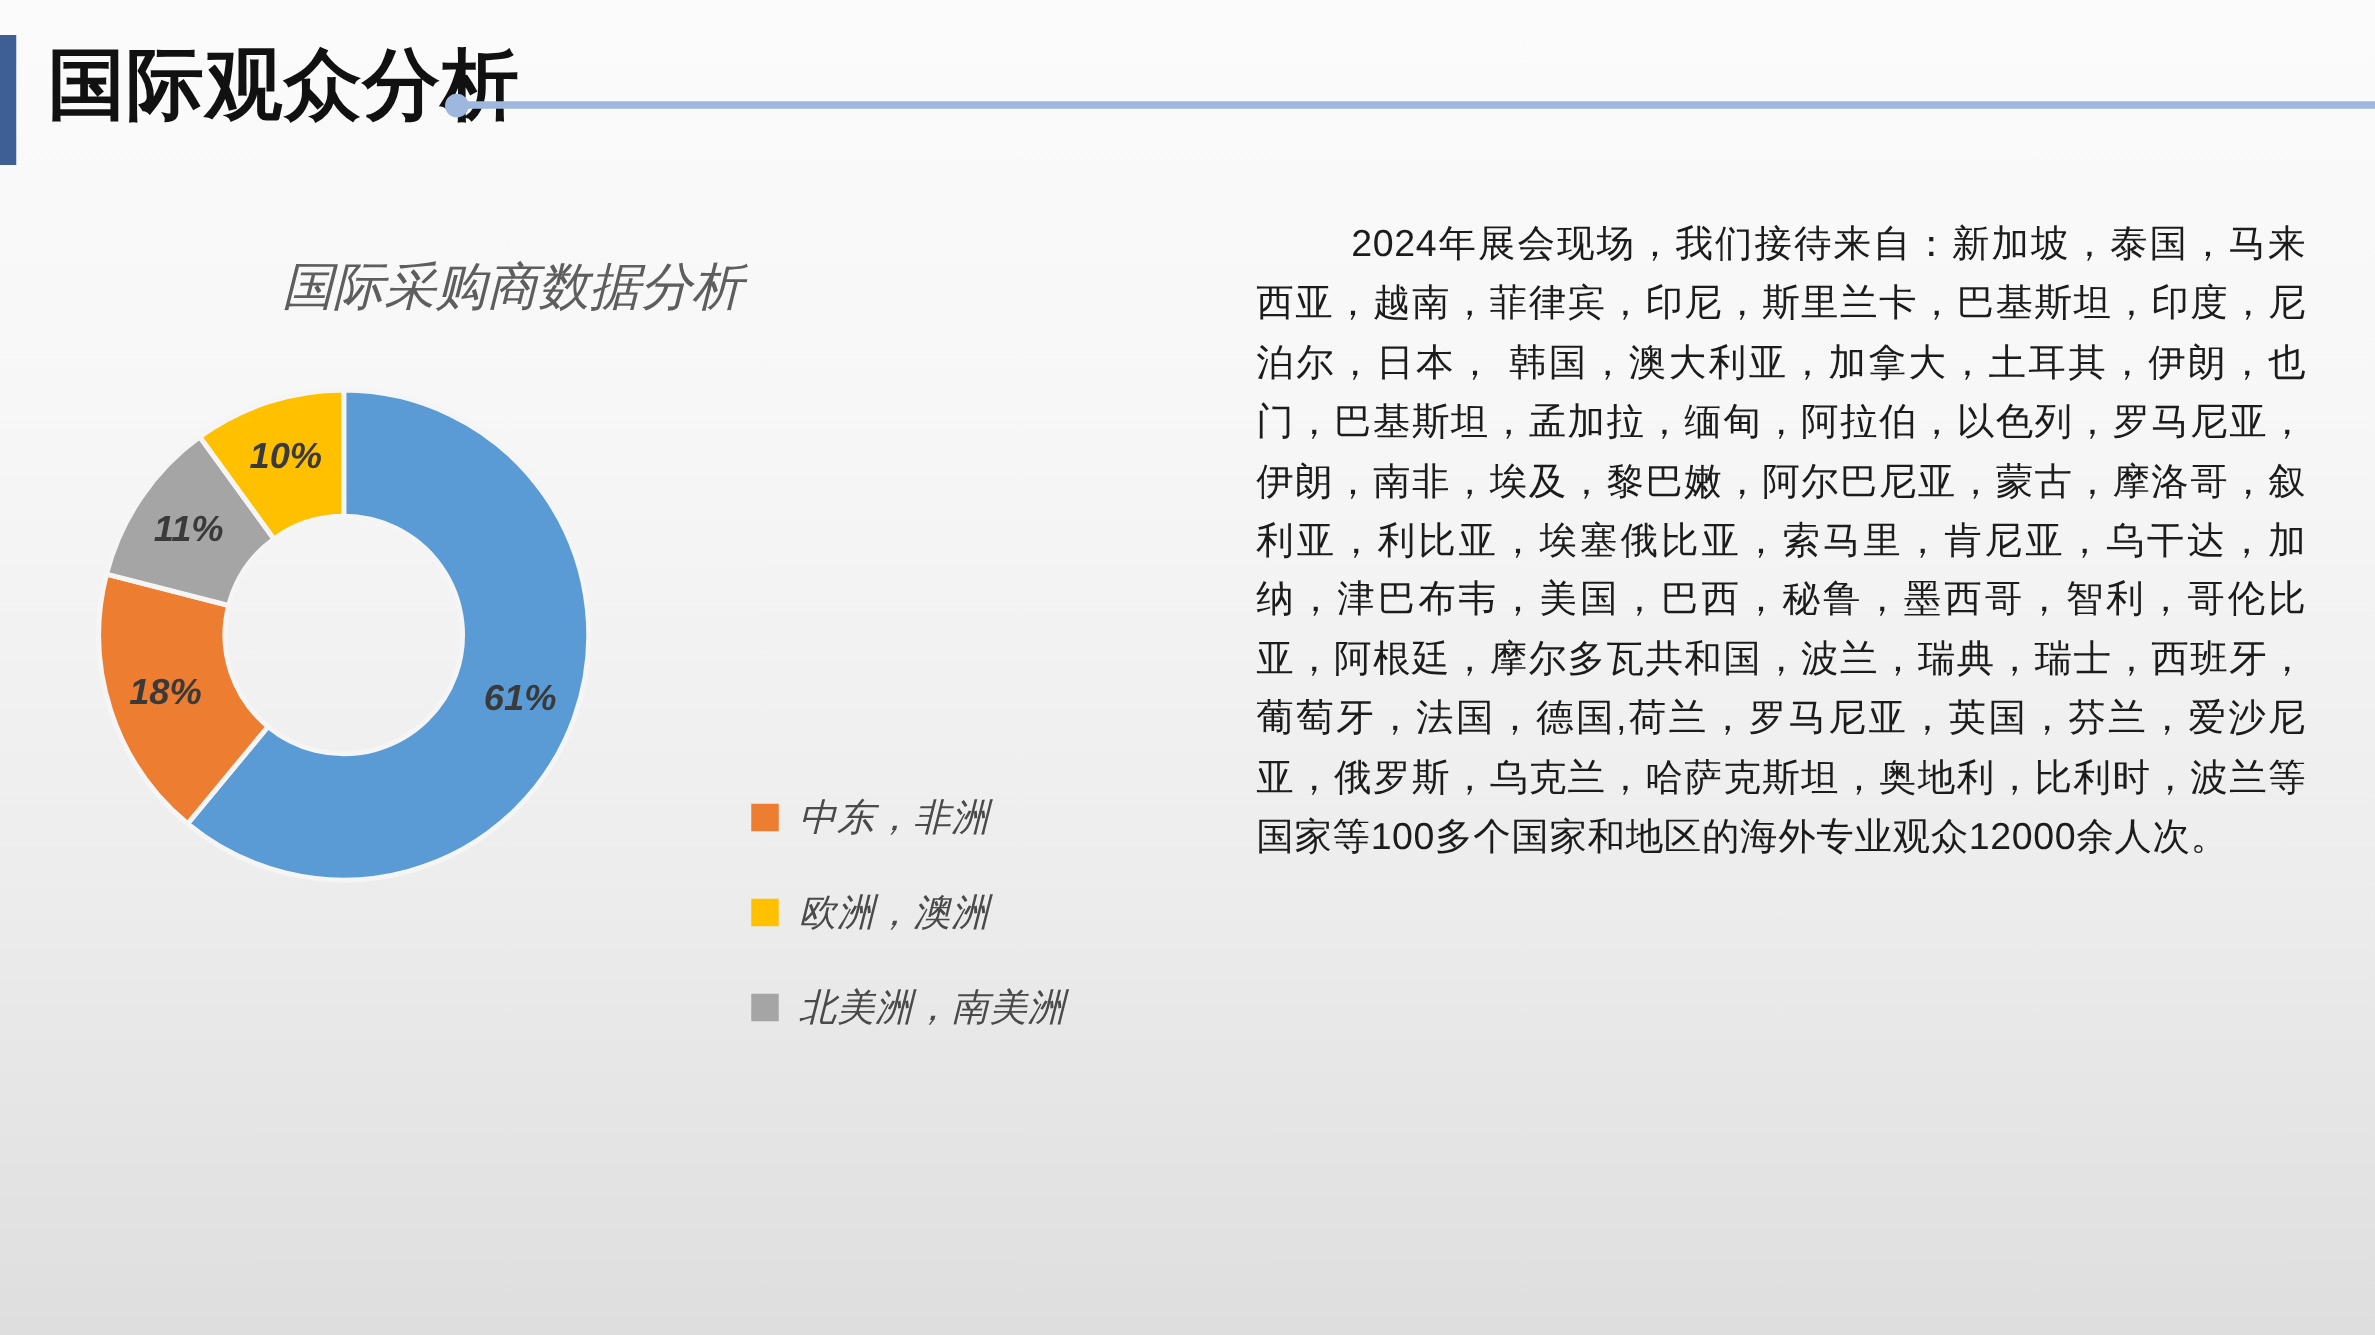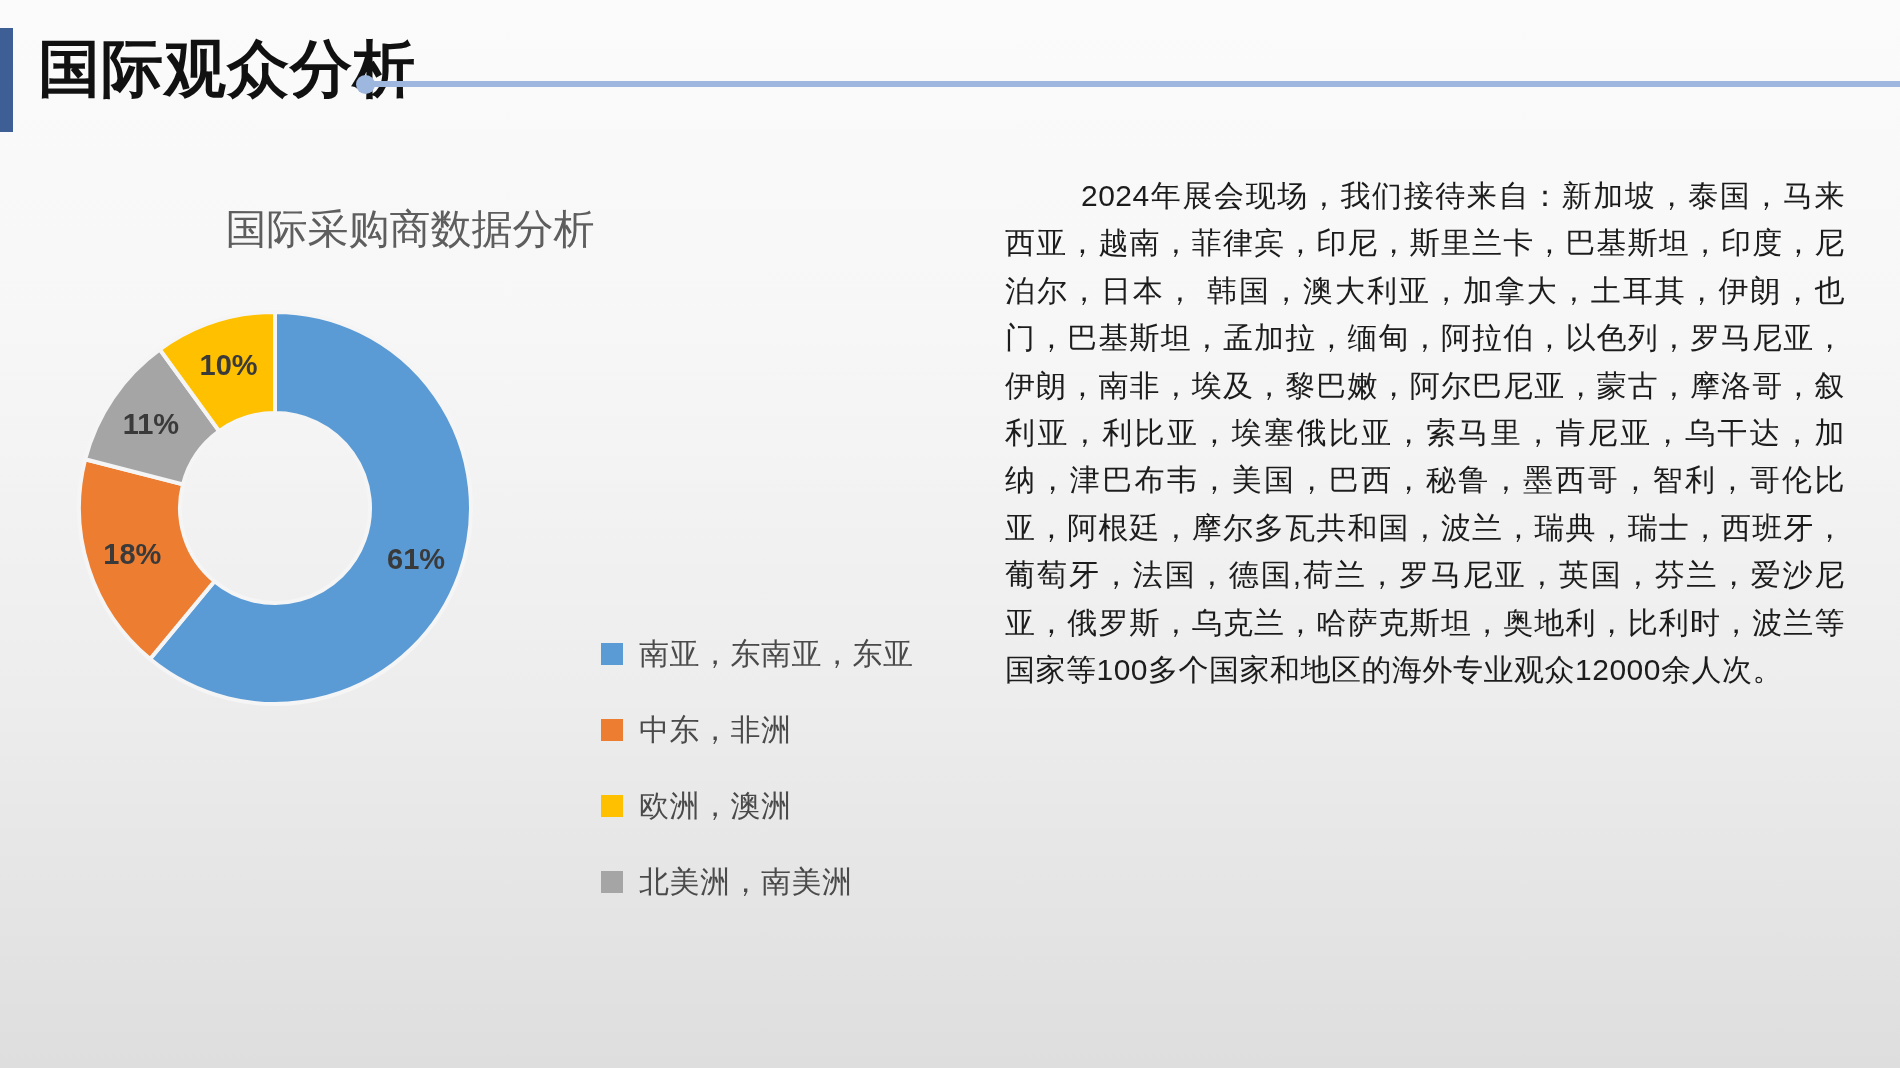--- a/index.html
+++ b/index.html
@@ -68,20 +68,21 @@
     background: #9DB7DE;
   }
 
   
   #chart-block {
     position: absolute;
     left: 0px;
     top: 180px;
     width: 960px;
     height: 700px;
+    font-style: italic;
   }
 
   #chart-title {
     position: absolute;
     left: 0px;
     top: 22px;
     width: 820px;
     text-align: center;
     font-size: 41px;
     color: #5E5E5E;
@@ -175,24 +176,20 @@
             <text x="361.1321153431338" y="270.8106880367937" text-anchor="middle" dominant-baseline="central" class="slice-label">61%</text>
             <text x="77.34152255572698" y="266.3525491562421" text-anchor="middle" dominant-baseline="central" class="slice-label">18%</text>
             <text x="95.93791385881572" y="135.68749332218042" text-anchor="middle" dominant-baseline="central" class="slice-label">11%</text>
             <text x="173.64745084375787" y="77.34152255572698" text-anchor="middle" dominant-baseline="central" class="slice-label">10%</text>
           </g>
       </svg>
     </div>
 
     <div id="chart-legend">
       <div class="legend-item">
-        <span class="legend-swatch" style="background: rgb(91, 155, 213);"></span>
-        <span class="legend-label">南亚，东南亚，东亚</span>
-      </div>
-      <div class="legend-item">
         <span class="legend-swatch" style="background: rgb(237, 125, 49);"></span>
         <span class="legend-label">中东，非洲</span>
       </div>
       <div class="legend-item">
         <span class="legend-swatch" style="background: rgb(255, 192, 0);"></span>
         <span class="legend-label">欧洲，澳洲</span>
       </div>
       <div class="legend-item">
         <span class="legend-swatch" style="background: rgb(165, 165, 165);"></span>
         <span class="legend-label">北美洲，南美洲</span>

